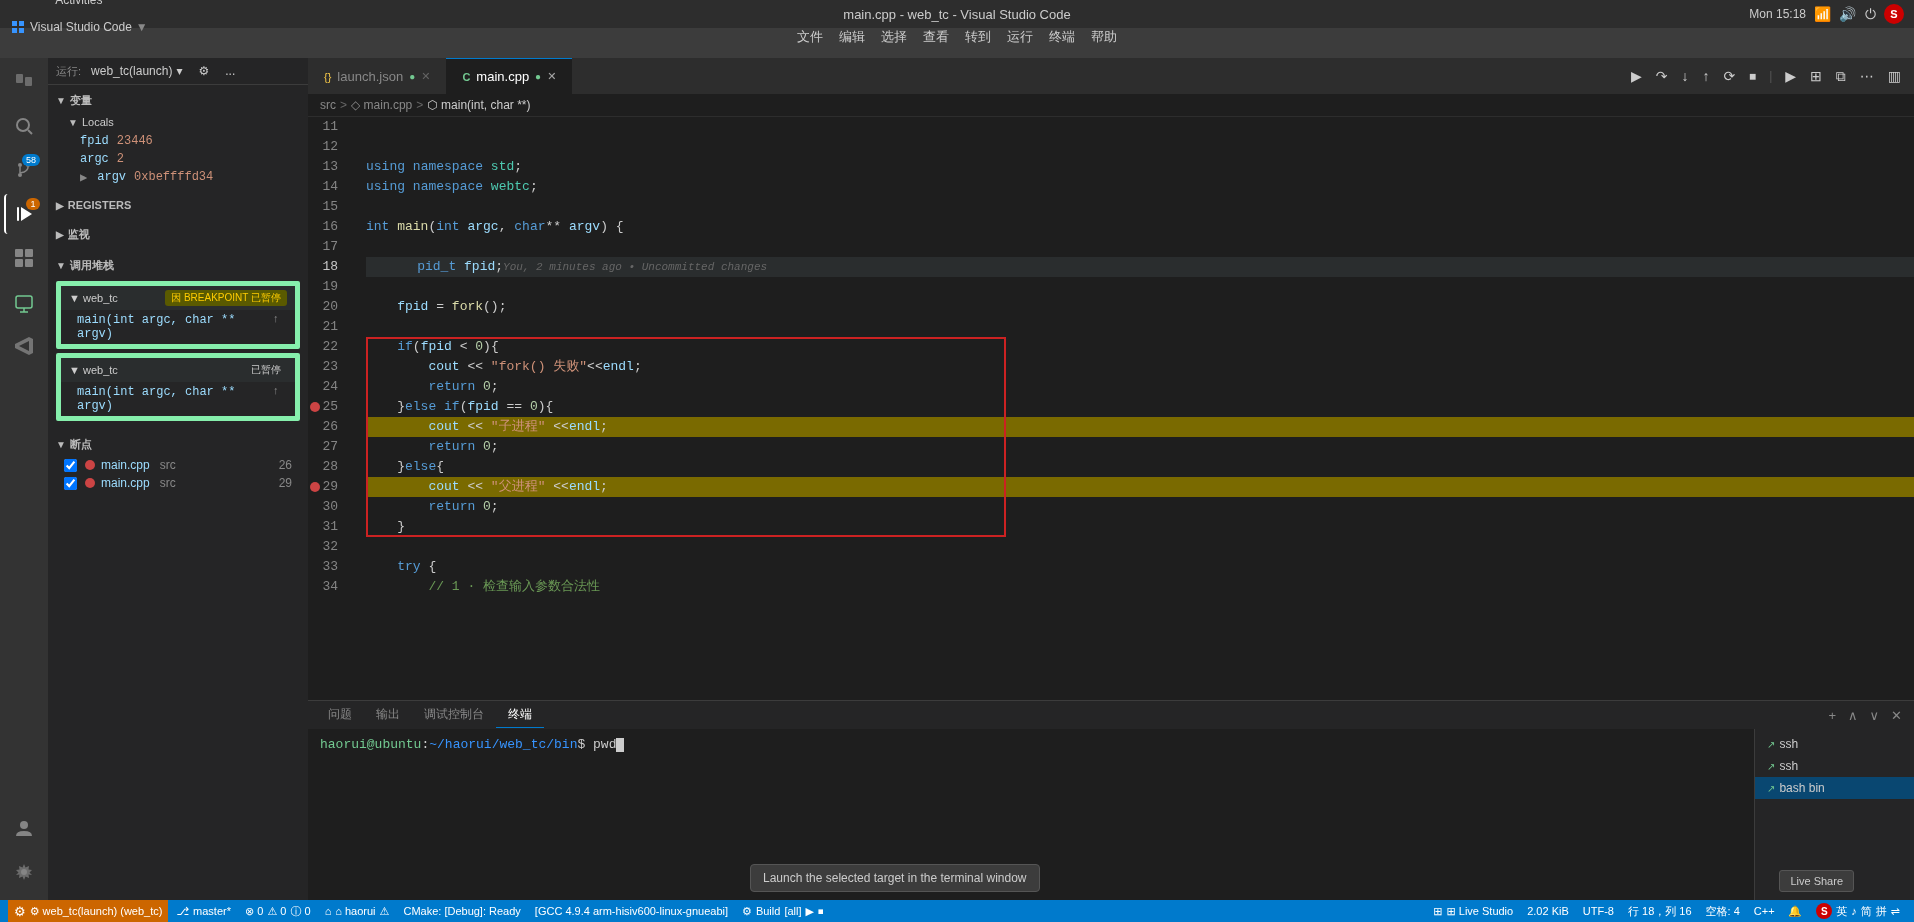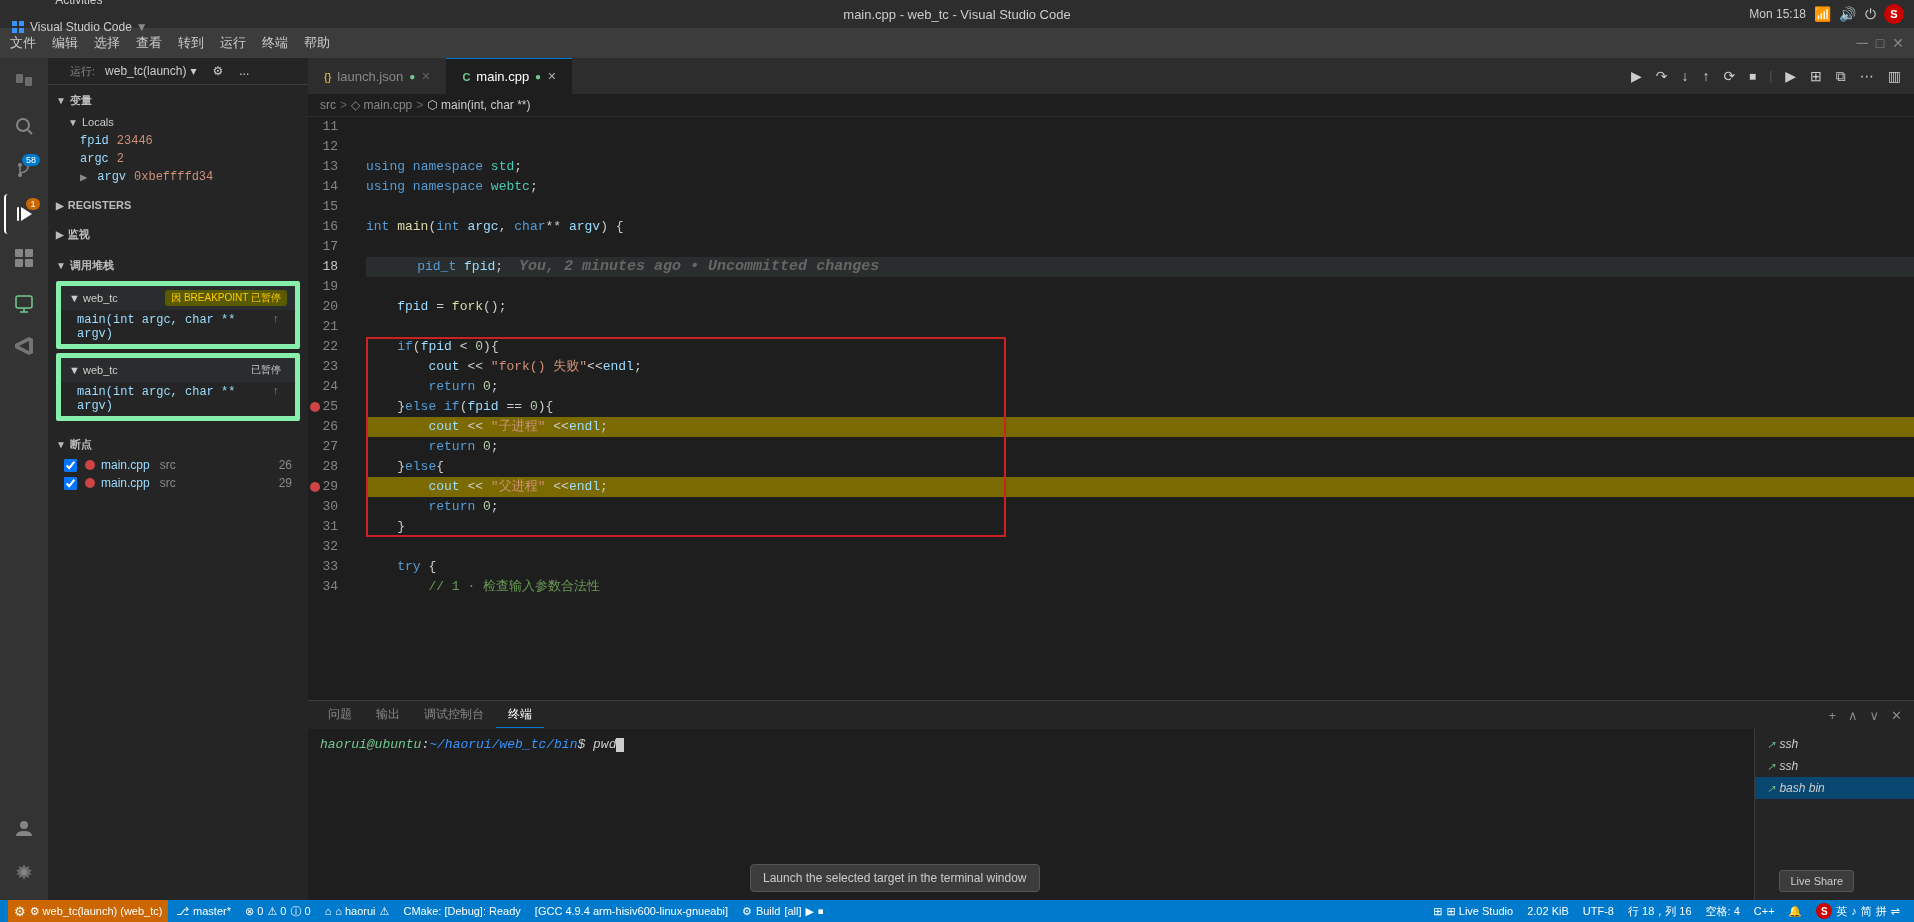--- a/index.html
+++ b/index.html
@@ -31,20 +31,21 @@
 
     
     .title-bar {
       background: #3c3c3c;
       height: 30px;
       display: flex;
       align-items: center;
       padding: 0 10px;
       gap: 8px;
       font-size: 13px;
+      flex-direction: column;
     }
     .title-bar-menu { display: flex; gap: 16px; color: #ccc; }
     .title-bar-menu span { cursor: pointer; }
 
     
     .main-layout {
       display: flex;
       height: calc(922px - 28px - 30px - 22px);
     }
 
@@ -105,21 +106,21 @@
       font-weight: 600;
       color: #bbb;
       text-transform: uppercase;
       letter-spacing: 0.5px;
       display: flex;
       justify-content: space-between;
       align-items: center;
     }
     .debug-toolbar {
       background: #252526;
-      padding: 4px 22px;
+      padding: 4px 8px;
       display: flex;
       align-items: center;
       gap: 4px;
       border-bottom: 1px solid #3c3c3c;
     }
     .debug-btn {
       background: none;
       border: none;
       color: #ccc;
       cursor: pointer;
@@ -775,21 +776,21 @@
             <div class="code-line"><span class="kw">using</span><span class="punc"> </span><span class="kw">namespace</span><span class="punc"> </span><span class="ns">webtc</span><span class="punc">;</span></div>
 
             <div class="code-line">&nbsp;</div>
 
             <div class="code-line"><span class="kw">int</span><span class="punc"> </span><span class="fn">main</span><span class="punc">(</span><span class="kw">int</span><span class="punc"> </span><span class="var-c">argc</span><span class="punc">, </span><span class="kw">char</span><span class="punc">** </span><span class="var-c">argv</span><span class="punc">) {</span></div>
 
             <div class="code-line">&nbsp;</div>
 
             <div class="code-line current-line">
               <span class="punc">    </span><span class="kw">pid_t</span><span class="punc"> </span><span class="var-c">fpid</span><span class="punc">;</span>
-              <span class="dim" style="margin-left:16px;font-size:15px;color:#666;font-weight:bold;">You, 2 minutes ago • Uncommitted changes</span>
+              <span class="dim" style="font-size:11px;color:#666;">You, 2 minutes ago • Uncommitted changes</span>
             </div>
 
             <div class="code-line">&nbsp;</div>
 
             <div class="code-line"><span class="punc">    </span><span class="var-c">fpid</span><span class="punc"> = </span><span class="fn">fork</span><span class="punc">();</span></div>
 
             <div class="code-line">&nbsp;</div>
 
             <div class="code-line"><span class="punc">    </span><span class="kw">if</span><span class="punc">(</span><span class="var-c">fpid</span><span class="punc"> &lt; </span><span class="num">0</span><span class="punc">){</span></div>
 
@@ -828,21 +829,21 @@
           <div class="panel-tab">输出</div>
           <div class="panel-tab">调试控制台</div>
           <div class="panel-tab active">终端</div>
           <div class="panel-actions">
             <button class="panel-action-btn">+</button>
             <button class="panel-action-btn">∧</button>
             <button class="panel-action-btn">∨</button>
             <button class="panel-action-btn">✕</button>
           </div>
         </div>
-        <div style="display:flex;flex:1;overflow:hidden;font-style:italic;">
+        <div style="display:flex;flex:1;overflow:hidden;">
           <div class="terminal-content">
             <span class="terminal-prompt">haorui@ubuntu</span><span style="color:#ccc;">:</span><span class="terminal-path">~/haorui/web_tc/bin</span><span>$ pwd</span><span class="terminal-cursor"></span>
           </div>
           <div class="panel-right">
             <div class="panel-right-item">
               <span style="font-size:10px;color:#73c991;">↗</span>
               <span>ssh</span>
             </div>
             <div class="panel-right-item">
               <span style="font-size:10px;color:#73c991;">↗</span>

